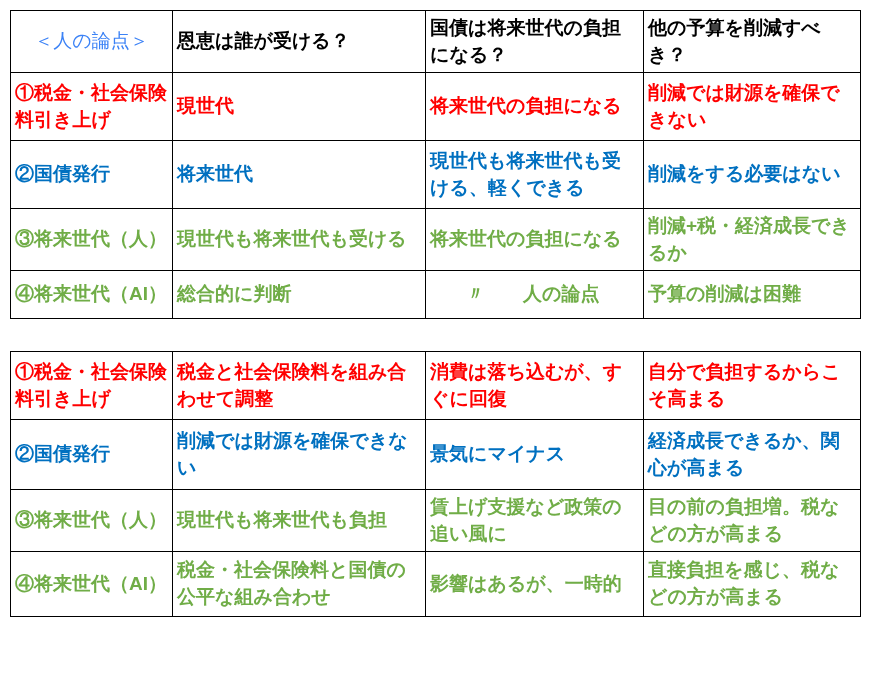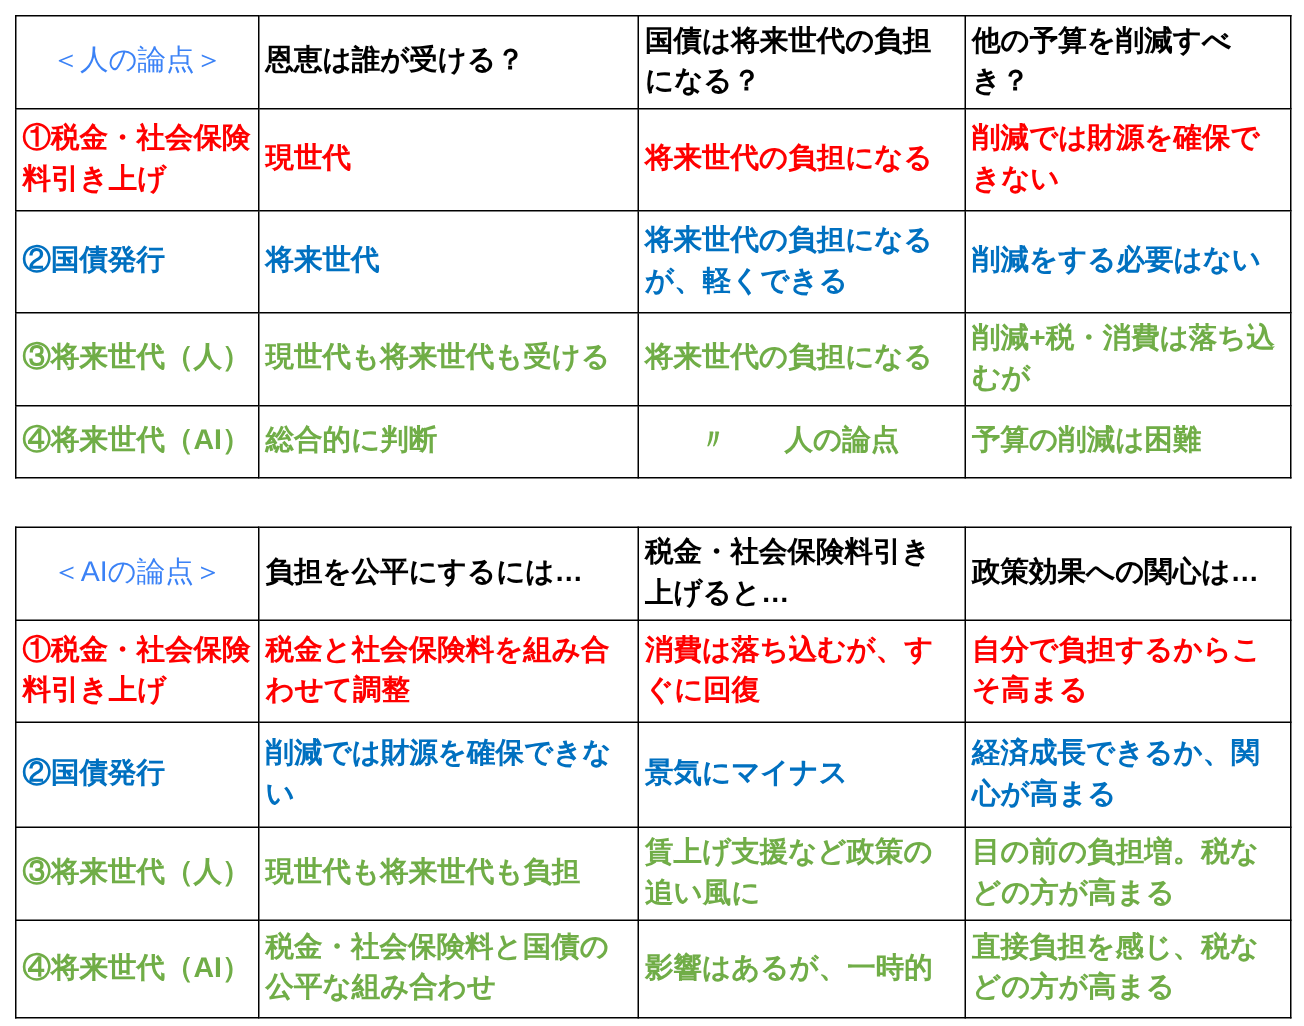--- a/index.html
+++ b/index.html
@@ -77,52 +77,46 @@
     </tr>
     <tr class="rh68" style="color: rgb(255, 0, 0);">
       <td class="label-cell">①税金・社会保険料引き上げ</td>
       <td>現世代</td>
       <td>将来世代の負担になる</td>
       <td>削減では財源を確保できない</td>
     </tr>
     <tr class="rh68" style="color: rgb(0, 112, 192);">
       <td class="label-cell">②国債発行</td>
       <td>将来世代</td>
-      <td>将来世代の負担になるが、軽くできる</td>
+      <td>現世代も将来世代も受ける、軽くできる</td>
       <td>削減をする必要はない</td>
     </tr>
     <tr class="rh62" style="color: rgb(112, 173, 71);">
       <td class="label-cell">③将来世代（人）</td>
       <td>現世代も将来世代も受ける</td>
       <td>将来世代の負担になる</td>
-      <td>削減+税・消費は落ち込むが</td>
+      <td>削減+税・経済成長できるか</td>
     </tr>
     <tr class="rh48" style="color: rgb(112, 173, 71);">
       <td class="label-cell">④将来世代（AI）</td>
       <td>総合的に判断</td>
       <td class="indent">〃　　人の論点</td>
       <td>予算の削減は困難</td>
     </tr>
   </tbody>
     </table>
 
   <table class="cmp">
     <colgroup>
         <col class="c1">
         <col class="c2">
         <col class="c3">
         <col class="c4">
       </colgroup>
     <tbody>
-        <tr class="rh62">
-      <td class="title-cell">＜AIの論点＞</td>
-      <td class="col-head">負担を公平にするには…</td>
-      <td class="col-head">税金・社会保険料引き上げると…</td>
-      <td class="col-head">政策効果への関心は…</td>
-    </tr>
     <tr class="rh68" style="color: rgb(255, 0, 0);">
       <td class="label-cell">①税金・社会保険料引き上げ</td>
       <td>税金と社会保険料を組み合わせて調整</td>
       <td>消費は落ち込むが、すぐに回復</td>
       <td>自分で負担するからこそ高まる</td>
     </tr>
     <tr class="rh70" style="color: rgb(0, 112, 192);">
       <td class="label-cell">②国債発行</td>
       <td>削減では財源を確保できない</td>
       <td>景気にマイナス</td>

